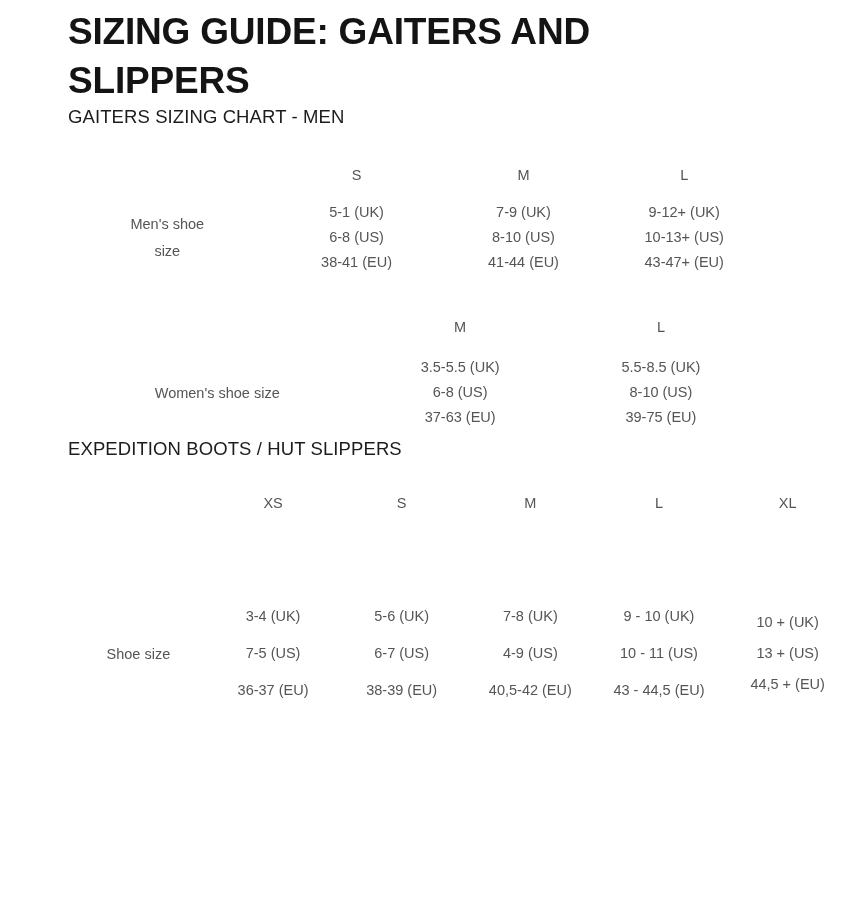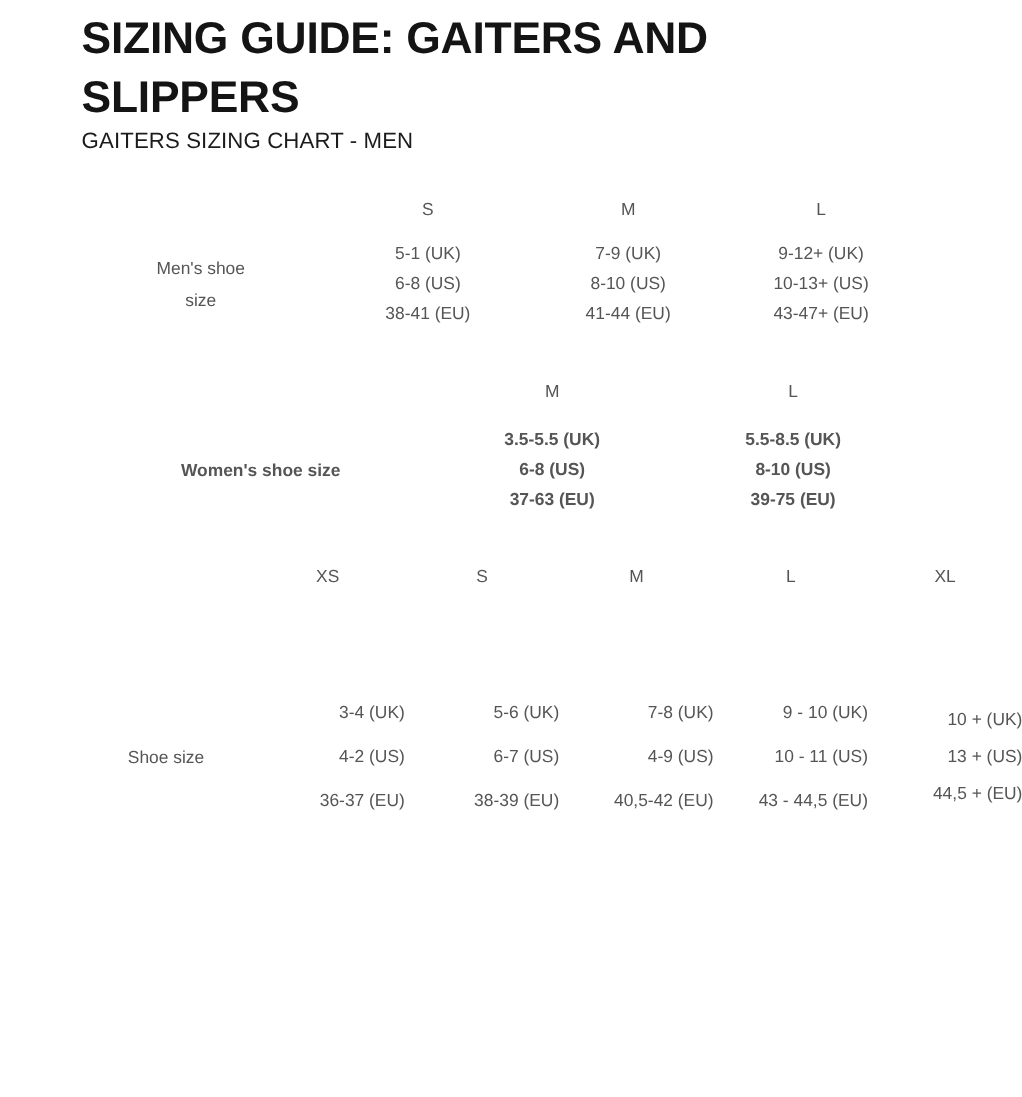--- a/index.html
+++ b/index.html
@@ -83,31 +83,31 @@
   .men-wrap .data-row td { height: 86px; }
   .men-label-stack div { line-height: 1.82; }
 
   
   .women-wrap { margin-top: 25px; }
   .women-wrap table { width: 700px; }
   .women-wrap col.c0 { width: 223px; }
   .women-wrap col.c1 { width: 140px; }
   .women-wrap col.c2 { width: 160px; }
   .women-wrap .hdr-row th { height: 42px; }
-  .women-wrap .data-row td { height: 90px; font-weight: bold; }
+  .women-wrap .data-row td { height: 90px; }
 
   
   .boots-wrap { margin-top: 25px; }
   .boots-wrap table { width: 784px; }
   .boots-wrap col.c0 { width: 128px; }
   .boots-wrap col.cx { width: 117px; }
   .boots-wrap .hdr-row th { height: 36px; }
   .boots-wrap .spacer-row td { height: 72px; }
   .boots-wrap .data-row td { height: 122px; }
-  .boots-wrap .cellstack div { line-height: 2.55; text-align: right; }
+  .boots-wrap .cellstack div { line-height: 2.55; }
   .boots-wrap .cellstack.tight div { line-height: 2.15; }
 </style>
 </head>
 <body>
 
 <div class="page">
 
   <h1 class="page-title">SIZING GUIDE: GAITERS AND SLIPPERS</h1>
 
   <h2 class="section-title sec-men-title">GAITERS SIZING CHART - MEN</h2>
@@ -182,20 +182,21 @@
           <td class="cellstack">
             <div>5.5-8.5 (UK)</div>
             <div>8-10 (US)</div>
             <div>39-75 (EU)</div>
           </td>
         </tr>
       </tbody>
     </table>
   </div>
 
+  <h2 class="section-title sec-boots-title">EXPEDITION BOOTS / HUT SLIPPERS</h2>
 
   <div class="boots-wrap">
     <table class="size-table">
       <colgroup>
         <col class="c0">
           <col class="cx">
           <col class="cx">
           <col class="cx">
           <col class="cx">
           <col class="cx">
@@ -216,21 +217,21 @@
           <td></td>
           <td></td>
           <td></td>
           <td></td>
           <td></td>
         </tr>
         <tr class="data-row">
           <td class="rowlabel">Shoe size</td>
           <td class="cellstack">
             <div>3-4 (UK)</div>
-            <div>4-2 (US)</div>
+            <div>7-5 (US)</div>
             <div>36-37 (EU)</div>
           </td>
           <td class="cellstack">
             <div>5-6 (UK)</div>
             <div>6-7 (US)</div>
             <div>38-39 (EU)</div>
           </td>
           <td class="cellstack">
             <div>7-8 (UK)</div>
             <div>4-9 (US)</div>

